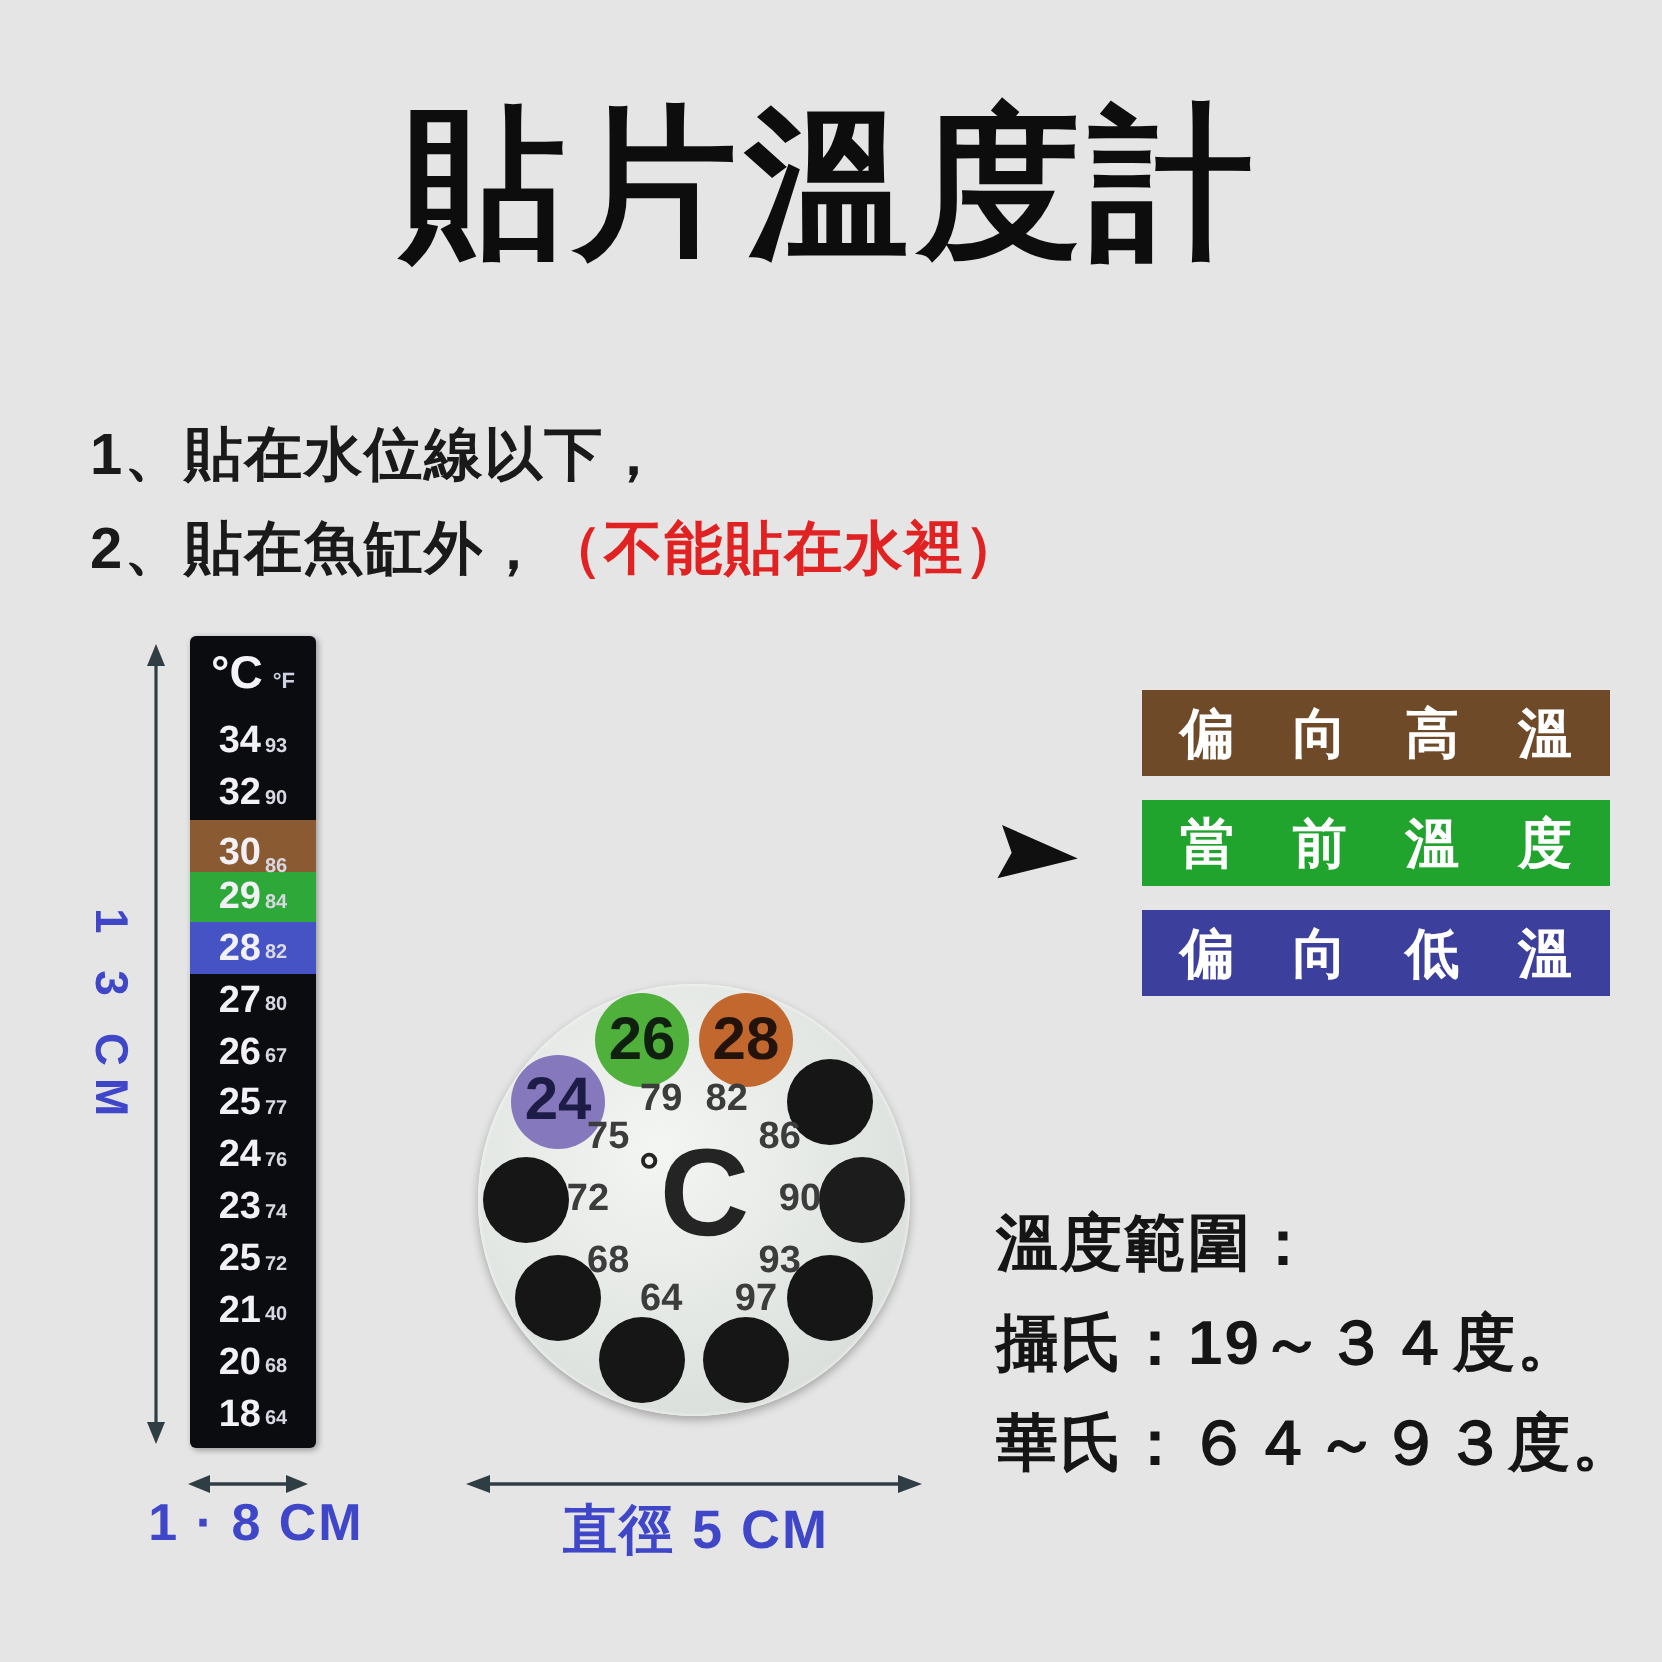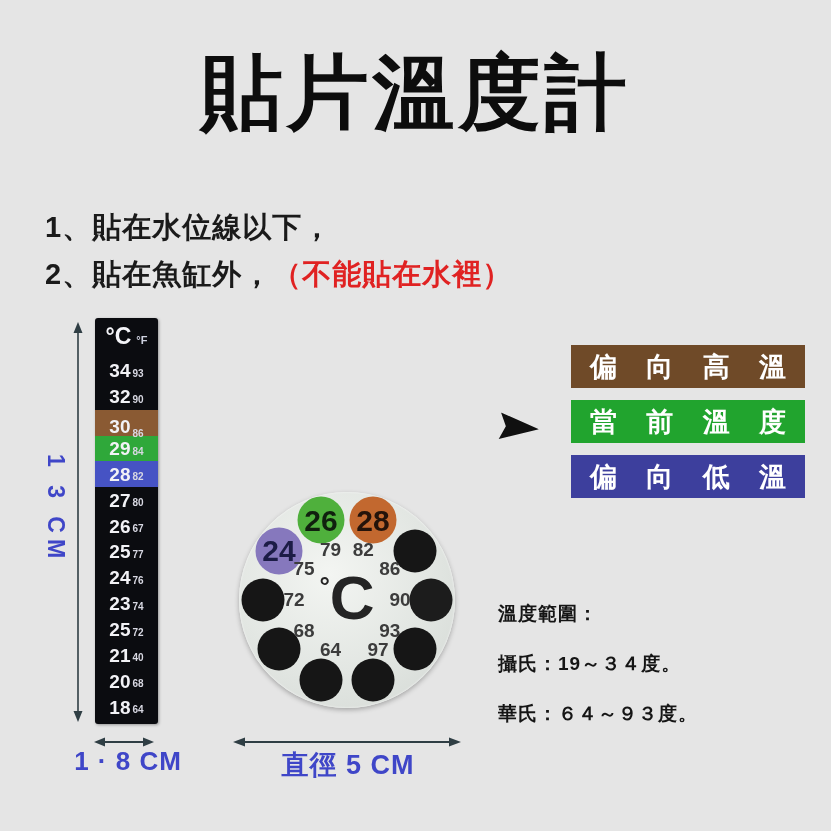--- a/index.html
+++ b/index.html
@@ -51,21 +51,21 @@
   
   .legend-bar{position:absolute;left:571px;width:234px;height:43px;box-sizing:border-box;
               display:flex;align-items:center;justify-content:space-between;padding:0 19px;
               color:#ffffff;font-size:27px;font-weight:700;}
   .bar-1{top:345px;}
   .bar-2{top:400px;}
   .bar-3{top:455px;}
   .pointer{position:absolute;left:499px;top:413px;width:40px;height:29px;background:#101010;
            clip-path:polygon(2% 4%, 100% 50%, 2% 96%, 17% 50%);transform:rotate(5deg);}
 
-  .range-line{position:absolute;left:498px;font-size:19px;font-weight:700;color:#151515;letter-spacing:1px;}
+  .range-line{position:absolute;left:498px;font-size:31px;font-weight:700;color:#151515;letter-spacing:1px;}
   .range-1{top:601px;}
   .range-2{top:651px;}
   .range-3{top:701px;}
 
   svg{display:block;}
 </style>
 </head>
 <body>
 
 <div class="page">

